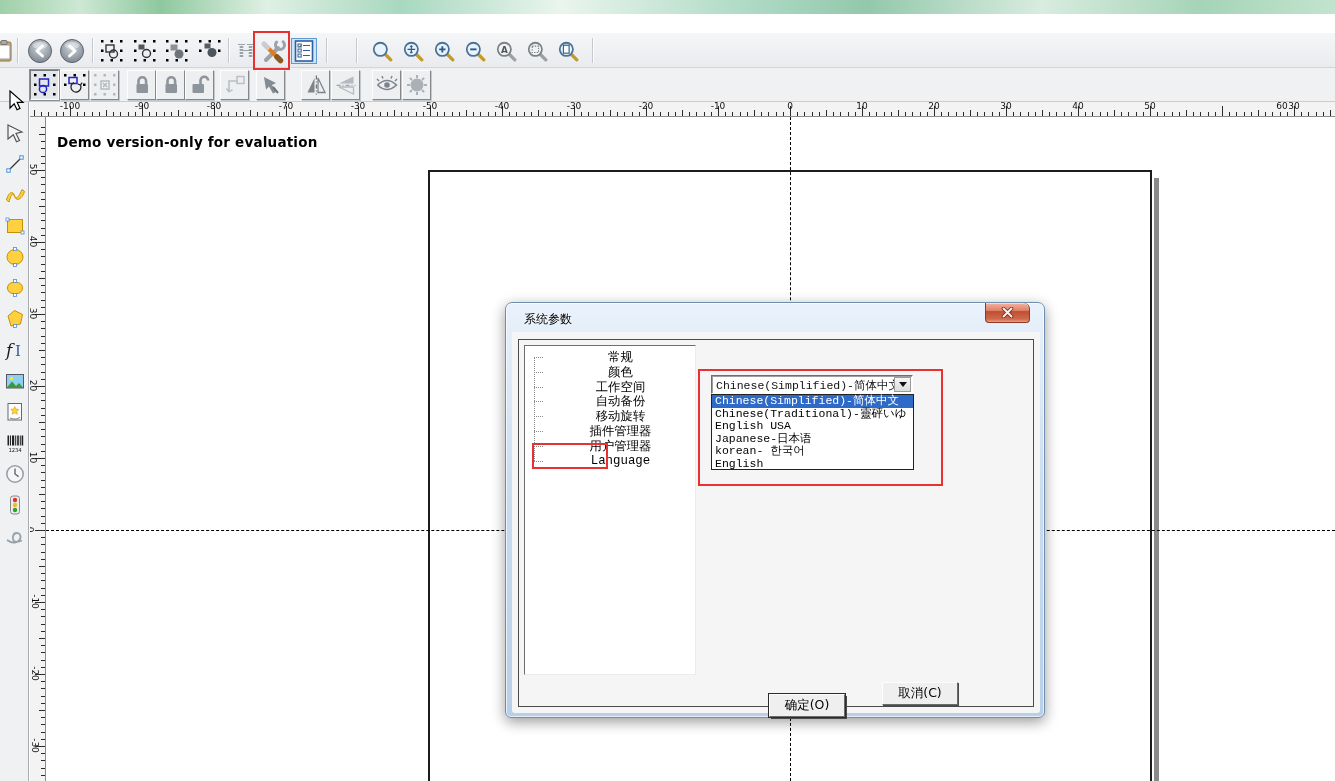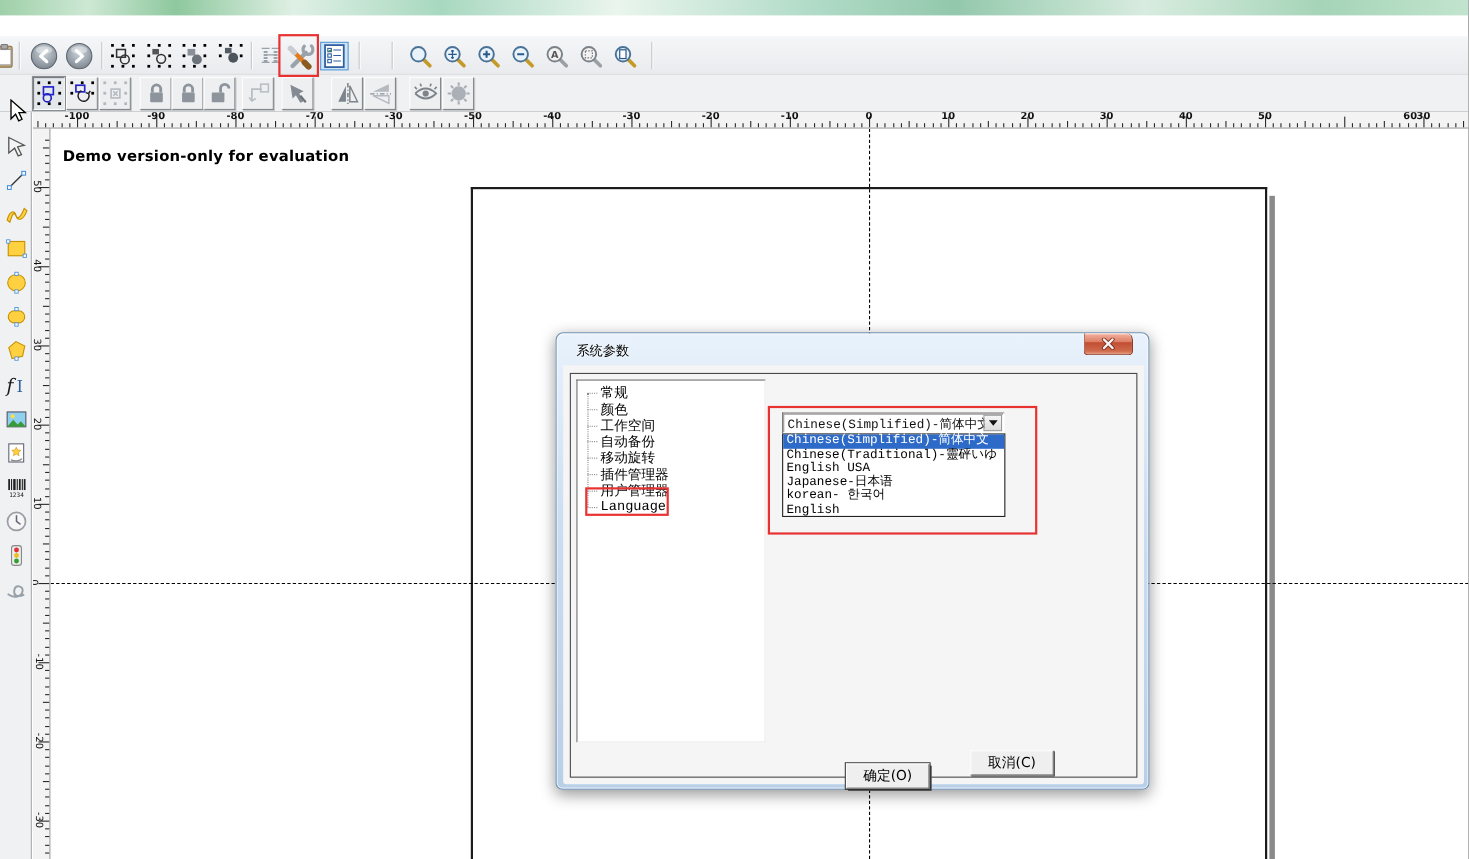--- a/index.html
+++ b/index.html
@@ -34,21 +34,21 @@
   .bluebtn{background:#cfe4f7;border:1px solid #5b9bd5;}
 
   
   .redbox{position:absolute;border:2px solid #e83232;background:transparent;}
 
   
   #lefttools{left:0;top:102px;width:29px;height:679px;background:#eff1f3;border-right:1px solid #a9adb1;}
   .ltool{position:absolute;left:1px;width:27px;height:29px;display:flex;align-items:center;justify-content:center;}
 
   
-  #hruler{left:30px;top:102px;width:1305px;height:15px;background:#f3f3f3;border-bottom:1px solid #8c8c8c;overflow:hidden;font-weight:bold;}
+  #hruler{left:30px;top:102px;width:1305px;height:15px;background:#f3f3f3;border-bottom:1px solid #8c8c8c;overflow:hidden;}
   #vruler{left:30px;top:117px;width:16px;height:664px;background:#f3f3f3;border-right:1px solid #8c8c8c;overflow:hidden;}
   .htick{position:absolute;bottom:0;width:1px;height:4px;background:#2a2a2a;}
   .htick.mid{height:6px;}.htick.major{height:10px;}
   .hlab{position:absolute;top:0;transform:translateX(-50%);font-size:9px;color:#111;line-height:9px;}
   .vtick{position:absolute;right:0;height:1px;width:4px;background:#2a2a2a;}
   .vtick.mid{width:6px;}.vtick.major{width:10px;}
   .vlab{position:absolute;left:-3px;font-size:9px;color:#111;line-height:9px;transform:rotate(90deg);}
 
   
   #canvas{left:46px;top:117px;width:1289px;height:664px;background:#fff;overflow:hidden;}
@@ -69,21 +69,21 @@
     background:linear-gradient(#f4b3a2,#dd7f67 40%,#c14e33 45%,#cf6a4c 85%,#e8a08a);
     border:1px solid #8e3a24;border-top:none;border-radius:0 6px 4px 4px;
     display:flex;align-items:center;justify-content:center;box-shadow:inset 0 1px 0 rgba(255,255,255,.5);}
   #dlg-client{position:absolute;left:6px;top:29px;width:528px;height:381px;background:#f5f5f5;border-radius:0 0 3px 3px;}
   #dlg-frame{position:absolute;left:6px;top:7px;width:516px;height:368px;border:1px solid #4a4a4a;}
   #tree{position:absolute;left:12px;top:13px;width:172px;height:330px;background:#fff;
     border:1px solid;border-color:#6e6e6e #ececec #ececec #6e6e6e;}
   #treeline{position:absolute;left:9px;top:11px;height:104px;border-left:1px dotted #8a8a8a;}
   .tree-item{position:relative;height:14.8px;line-height:14.8px;padding-left:21px;font-size:12.4px;color:#000;white-space:nowrap;}
   .tree-item::before{content:"";position:absolute;left:9px;top:7px;width:9px;border-top:1px dotted #8a8a8a;}
-  #tree-items{position:absolute;left:0;top:4px;width:100%;}
+  #tree-items{position:absolute;left:0;top:4px;width:100%;text-align:center;}
   .mono{font-family:"Liberation Mono","DejaVu Sans Mono",monospace;}
   #combo{position:absolute;left:199px;top:43px;width:202px;height:19px;background:#fff;
     border:1px solid;border-color:#6e6e6e #fff #fff #6e6e6e;box-shadow:inset 1px 1px 0 #9e9e9e;}
   #combo-value{position:absolute;left:4px;top:2px;font-size:11.5px;white-space:nowrap;}
   #combo-btn{position:absolute;right:1px;top:1px;width:17px;height:15px;background:linear-gradient(#f6f6f6,#dcdcdc);
     border:1px solid #9a9a9a;display:flex;align-items:center;justify-content:center;}
   #combo-arrow{width:0;height:0;border-left:4px solid transparent;border-right:4px solid transparent;border-top:5px solid #111;}
   #droplist{position:absolute;left:199px;top:62px;width:203px;height:76px;background:#fff;border:1px solid #222;}
   .drow{height:12.6px;line-height:12.4px;font-size:11.5px;padding-left:3px;white-space:nowrap;color:#000;}
   .drow.sel{background:#2e6bc9;color:#fff;}

